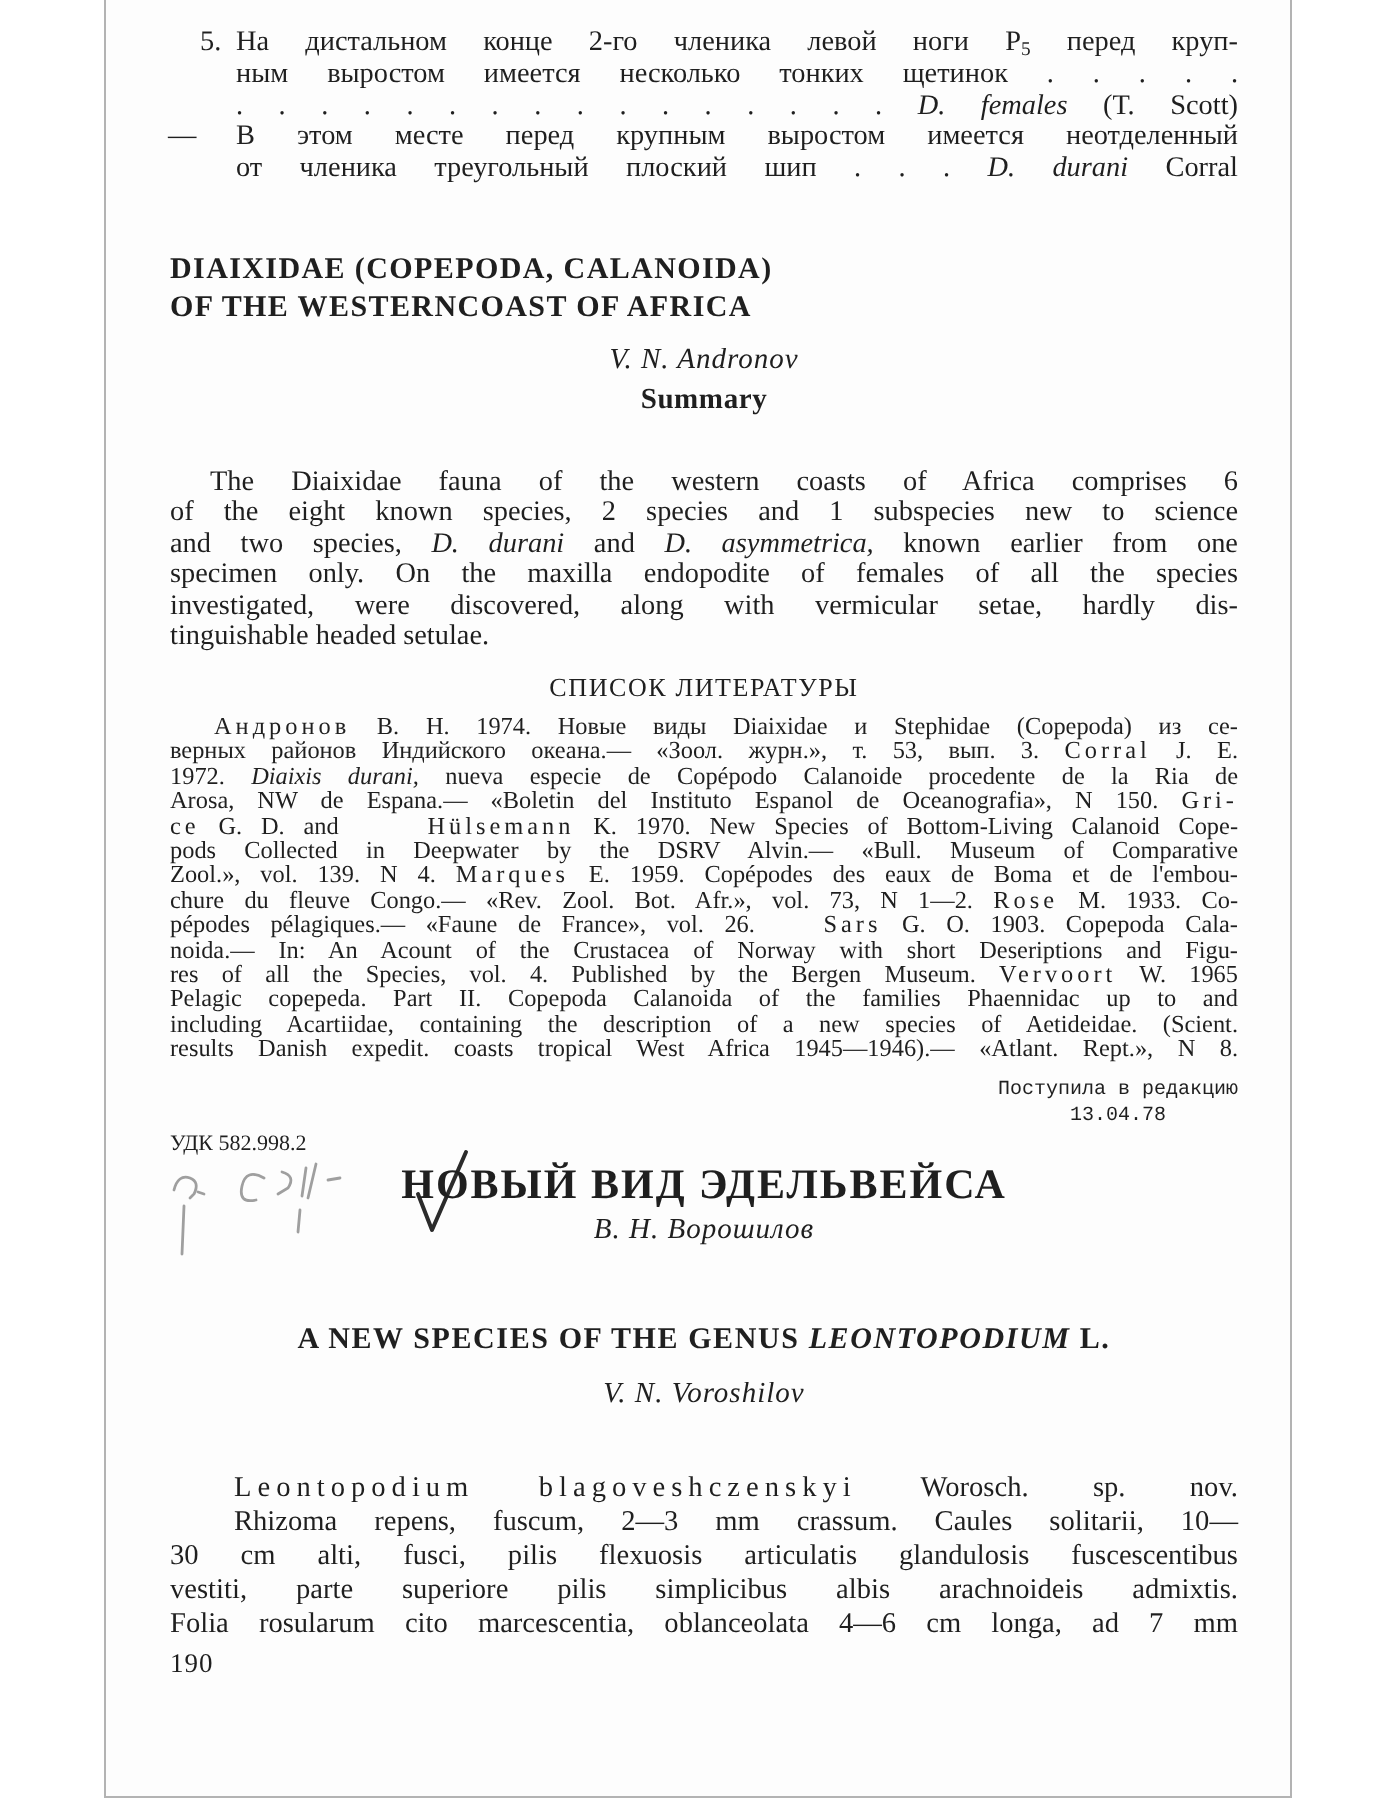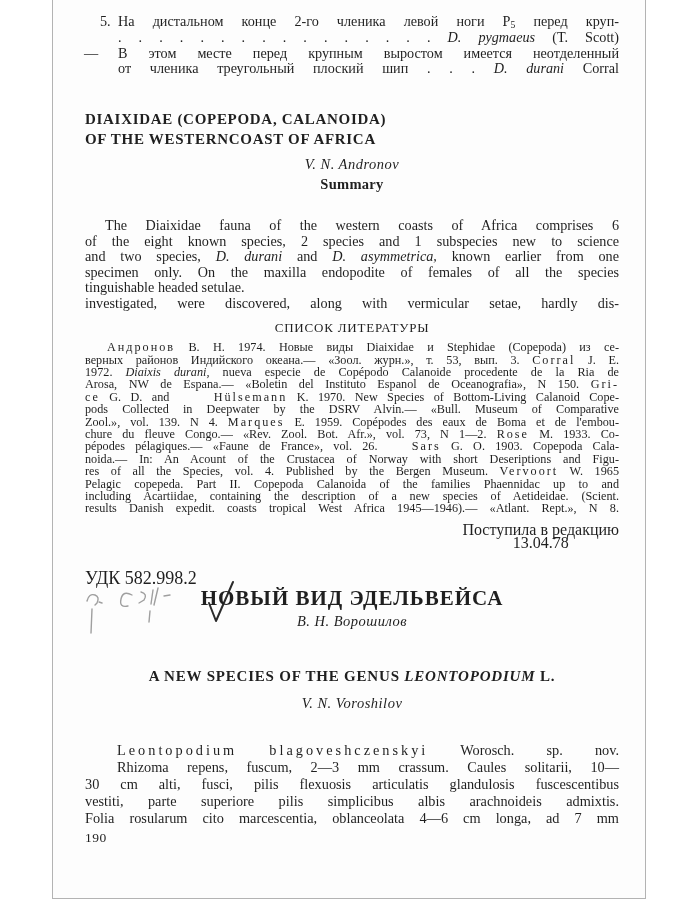--- a/index.html
+++ b/index.html
@@ -29,23 +29,23 @@
   .title1{margin-top:33px;text-align:left;font-weight:700;font-size:15px;line-height:19.5px;letter-spacing:0.7px;}
   .author{margin-top:7px;text-align:center;font-style:italic;font-size:14.5px;line-height:16px;letter-spacing:0.5px;}
   .summary-head{margin-top:4px;text-align:center;font-weight:700;font-size:14.5px;line-height:16px;letter-spacing:0.3px;}
   .summary{margin-top:26px;font-size:14.2px;line-height:15.5px;}
 
   .refs-head{margin-top:10px;text-align:center;font-size:13px;line-height:13px;letter-spacing:0.8px;}
   .refs{margin-top:7px;font-size:12.2px;line-height:12.4px;}
   .refs .tline.ind{text-indent:22px;}
 
   .received{margin-top:8px;display:flex;justify-content:flex-end;}
-  .received .inner{text-align:center;font-size:16px;line-height:13px;}
+  .received .inner{text-align:center;font-size:10px;line-height:13px;font-family:Liberation Mono, monospace;}
 
-  .udk{margin-top:23px;font-size:18px;line-height:13px;}
+  .udk{margin-top:1px;font-size:11px;line-height:13px;}
 
   .annot-row{position:relative;margin-top:4px;height:52px;}
   .annot-row .centercol{position:absolute;left:0;right:0;top:0;text-align:center;}
   .title2{font-weight:700;font-size:21px;line-height:18px;letter-spacing:1px;}
   .author2{margin-top:6px;font-style:italic;font-size:14.5px;line-height:16px;letter-spacing:0.5px;}
   .scribble-svg{position:absolute;left:-2px;top:-4px;}
   .check-svg{position:absolute;left:122px;top:-10px;}
 
   .title3{margin-top:27px;text-align:center;font-weight:700;font-size:15px;line-height:17px;letter-spacing:0.8px;}
   .author3{margin-top:10px;text-align:center;font-style:italic;font-size:14.5px;line-height:16px;letter-spacing:0.5px;}
@@ -58,21 +58,22 @@
 </head>
 <body>
 
 <div class="page">
 
   <div class="keyblock">
     <div class="keyitem num">
       <span class="marker">5.</span>
       <div>
           <div class="tline">На дистальном конце 2-го членика левой ноги P<sub class="ss">5</sub> перед круп-</div>
-          <div class="tline">. . . . . . . . . . . . . . . . <span class="it">D. pygmaeus</span> (T. Scott)</div>
+          <div class="tline">ным выростом имеется несколько тонких щетинок . . . . .</div>
+          <div class="tline">. . . . . . . . . . . . . . . . <span class="it">D. females</span> (T. Scott)</div>
         </div>
     </div>
     <div class="keyitem dash">
       <span class="marker">—</span>
       <div>
           <div class="tline">В этом месте перед крупным выростом имеется неотделенный</div>
           <div class="tline">от членика треугольный плоский шип . . . <span class="it">D. durani</span> Corral</div>
         </div>
     </div>
   </div>
@@ -81,22 +82,22 @@
     <div>DIAIXIDAE (COPEPODA, CALANOIDA)</div>
     <div>OF THE WESTERNCOAST OF AFRICA</div>
   </div>
   <div class="author">V. N. Andronov</div>
   <div class="summary-head">Summary</div>
   <div class="summary">
       <div class="tline ind">The Diaixidae fauna of the western coasts of Africa comprises 6</div>
       <div class="tline">of the eight known species, 2 species and 1 subspecies new to science</div>
       <div class="tline">and two species, <span class="it">D. durani</span> and <span class="it">D. asymmetrica,</span> known earlier from one</div>
       <div class="tline">specimen only. On the maxilla endopodite of females of all the species</div>
+      <div class="tline">investigated, were discovered, along with vermicular setae, hardly dis-</div>
       <div class="tline nj">tinguishable headed setulae.</div>
-      <div class="tline">investigated, were discovered, along with vermicular setae, hardly dis-</div>
     </div>
 
   <div class="refs-head">СПИСОК ЛИТЕРАТУРЫ</div>
   <div class="refs">
       <div class="tline ind"><span style="letter-spacing: 2px;">Андронов</span> В. Н. 1974. Новые виды Diaixidae и Stephidae (Copepoda) из се-</div>
       <div class="tline">верных районов Индийского океана.— «Зоол. журн.», т. 53, вып. 3. <span style="letter-spacing: 2px;">Corral</span> J. E.</div>
       <div class="tline">1972. <span class="it">Diaixis durani,</span> nueva especie de Copépodo Calanoide procedente de la Ria de</div>
       <div class="tline">Arosa, NW de Espana.— «Boletin del Instituto Espanol de Oceanografia», N 150. <span style="letter-spacing: 2px;">Gri-</span></div>
       <div class="tline"><span style="letter-spacing: 2px;">ce</span> G. D. and <span style="letter-spacing: 2px; margin-left: 35px;">Hülsemann</span> K. 1970. New Species of Bottom-Living Calanoid Cope-</div>
       <div class="tline">pods Collected in Deepwater by the DSRV Alvin.— «Bull. Museum of Comparative</div>

